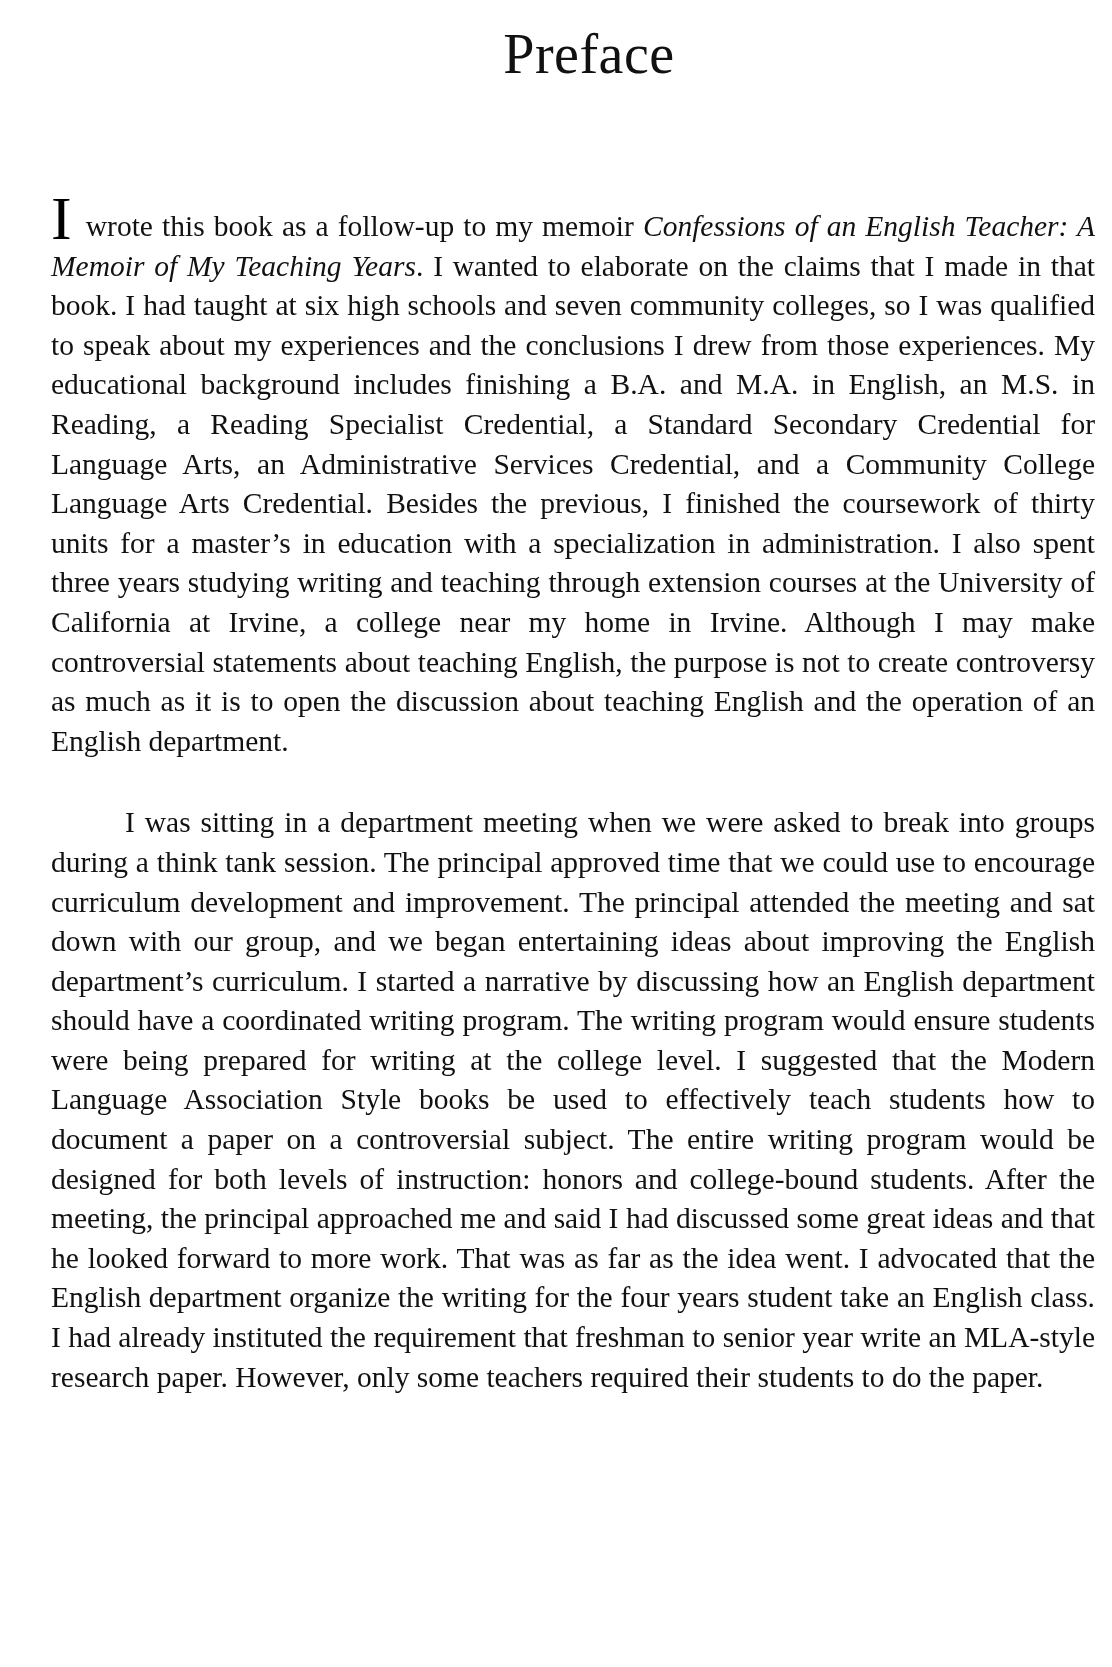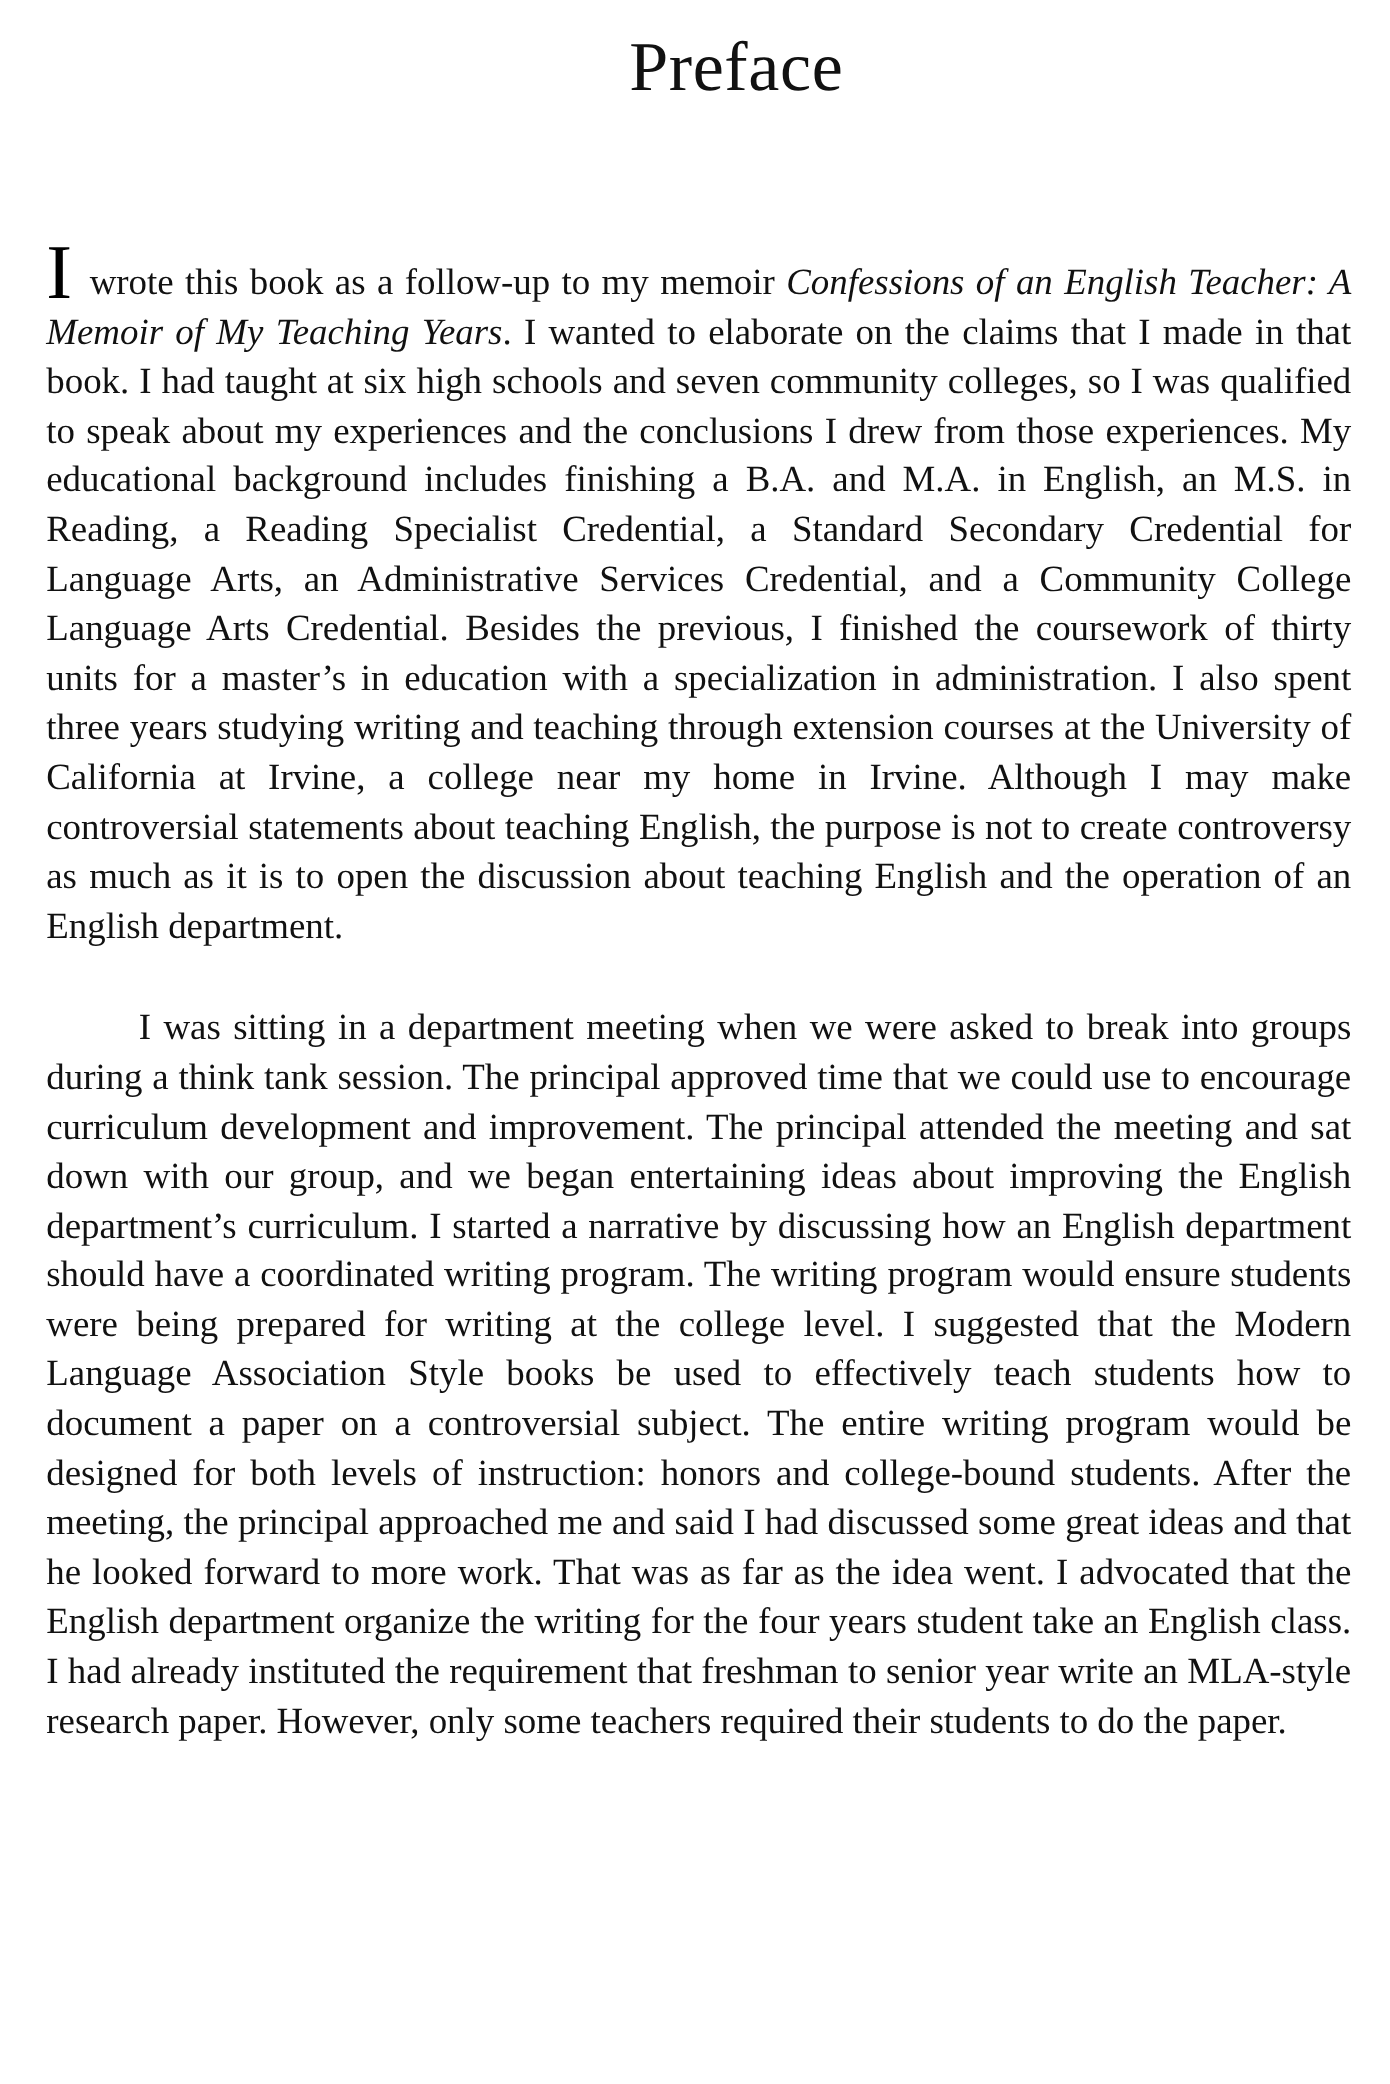--- a/index.html
+++ b/index.html
@@ -36,21 +36,21 @@
     line-height: 1.0;
     letter-spacing: 0.5px;
     margin: 0;
     padding-top: 26px;
     color: #111111;
   }
 
   
   .body-column {
     position: absolute;
-    left: 4px;
+    left: 18px;
     top: 196px;
     width: 1044px;
   }
 
   p.body-par {
     margin: 0;
     font-size: 29.5px;
     line-height: 39.6px;
     text-align: justify;
     text-justify: inter-word;

